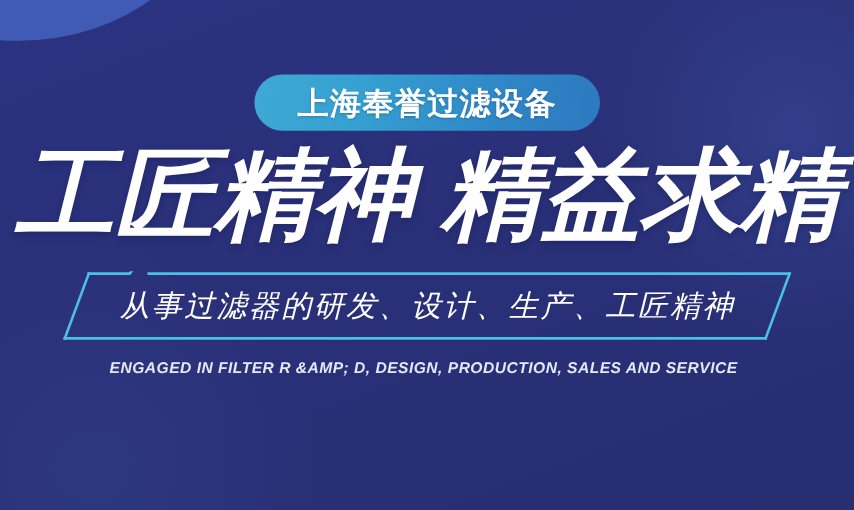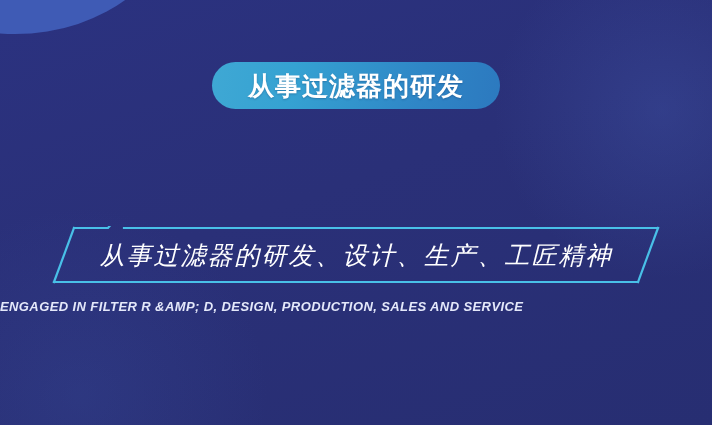--- a/index.html
+++ b/index.html
@@ -127,43 +127,44 @@
     line-height: 1;
     white-space: nowrap;
   }
 
   
   .caption {
     position: absolute;
     left: 0;
     top: 298px;
     width: 706px;
-    text-align: left;
+    text-align: center;
     color: #e4e8fa;
     font-size: 13px;
     font-style: italic;
     font-weight: bold;
     letter-spacing: 0.4px;
     line-height: 18px;
     white-space: nowrap;
   }
 </style>
 </head>
 <body>
 
 <div id="banner">
 
   <div class="deco-circle c1"></div>
   <div class="deco-glow"></div>
   <div class="deco-glow bottom"></div>
 
   <div class="badge">
-    <span class="badge-text">从事过滤器的研发</span>
+    <span class="badge-text">上海奉誉过滤设备</span>
   </div>
 
+  <div class="headline">工匠精神 精益求精</div>
 
   <div class="subbox-wrap">
     <svg class="subbox-svg" viewBox="0 0 620 58" preserveAspectRatio="none">
 
       <path d="M 78 2 L 612 2" fill="none" stroke="#49c0e8" stroke-width="2.2" stroke-linecap="square"></path>
 
       <path d="M 612 2 L 592 56" fill="none" stroke="#49c0e8" stroke-width="2.2" stroke-linecap="square"></path>
 
       <path d="M 592 56 L 8 56" fill="none" stroke="#49c0e8" stroke-width="2.2" stroke-linecap="square"></path>
 

